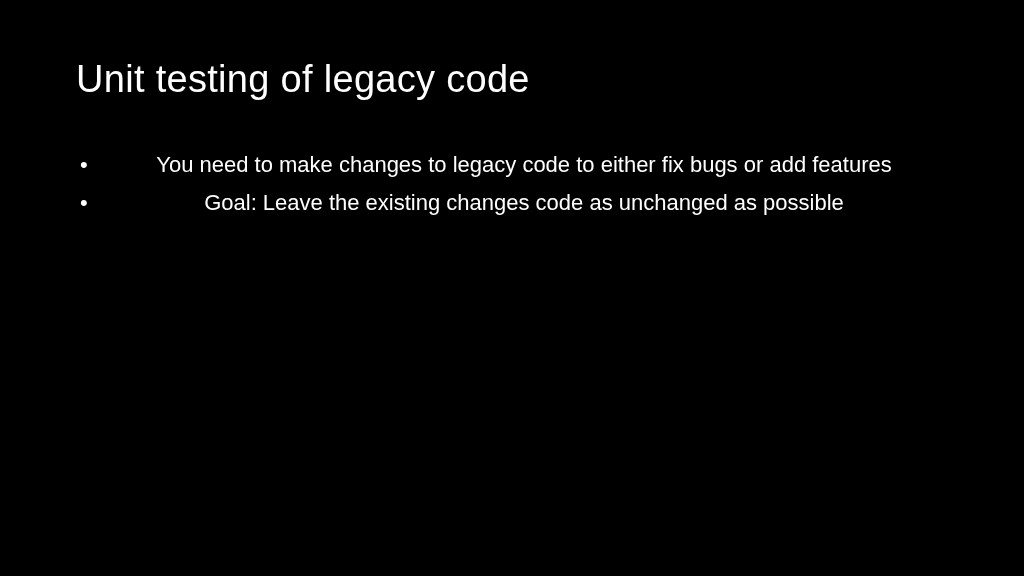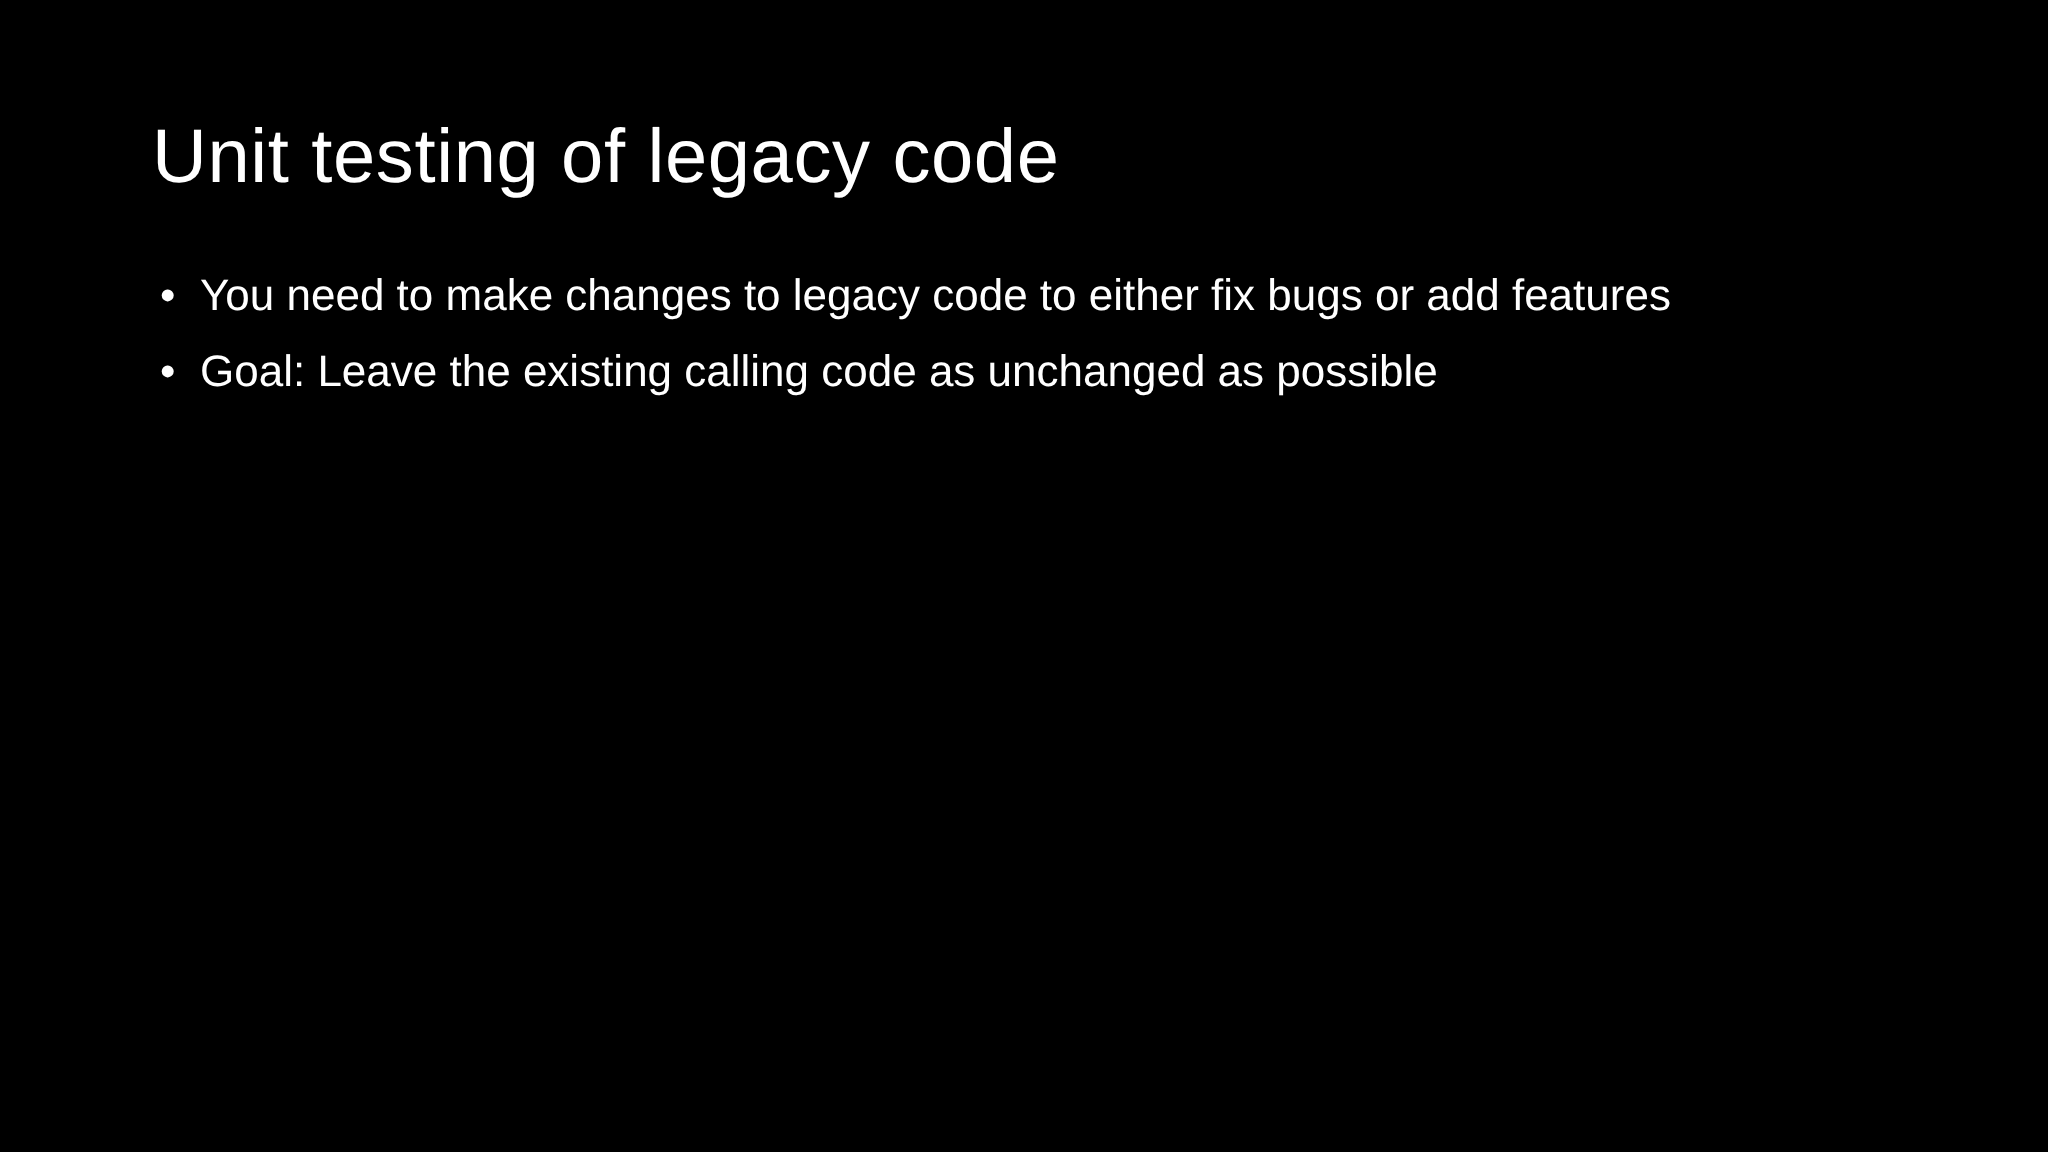--- a/index.html
+++ b/index.html
@@ -17,26 +17,27 @@
     }
     .slide {
       width: 100%;
       height: 100%;
       padding: 58px 76px 40px 76px;
     }
     .title {
       font-size: 38px;
       font-weight: 300;
       color: #ffffff;
-      margin-bottom: 32px;
+      margin-bottom: 49px;
       letter-spacing: 0.3px;
     }
     .bullet-list {
       list-style: none;
       padding: 0;
+      text-align: center;
     }
     .bullet-item {
       font-size: 22px;
       font-weight: 400;
       line-height: 1.35;
       color: #ffffff;
       position: relative;
       padding-left: 24px;
       margin-bottom: 8px;
       font-family: 'Segoe UI', Arial, sans-serif;
@@ -49,15 +50,15 @@
       font-size: 22px;
     }
   </style>
 </head>
 <body>
 
 <div class="slide">
   <h1 class="title">Unit testing of legacy code</h1>
   <ul class="bullet-list">
     <li class="bullet-item">You need to make changes to legacy code to either fix bugs or add features</li>
-    <li class="bullet-item">Goal: Leave the existing calling code as unchanged as possible</li>
+    <li class="bullet-item">Goal: Leave the existing changes code as unchanged as possible</li>
   </ul>
 </div>
 
 </body></html>

